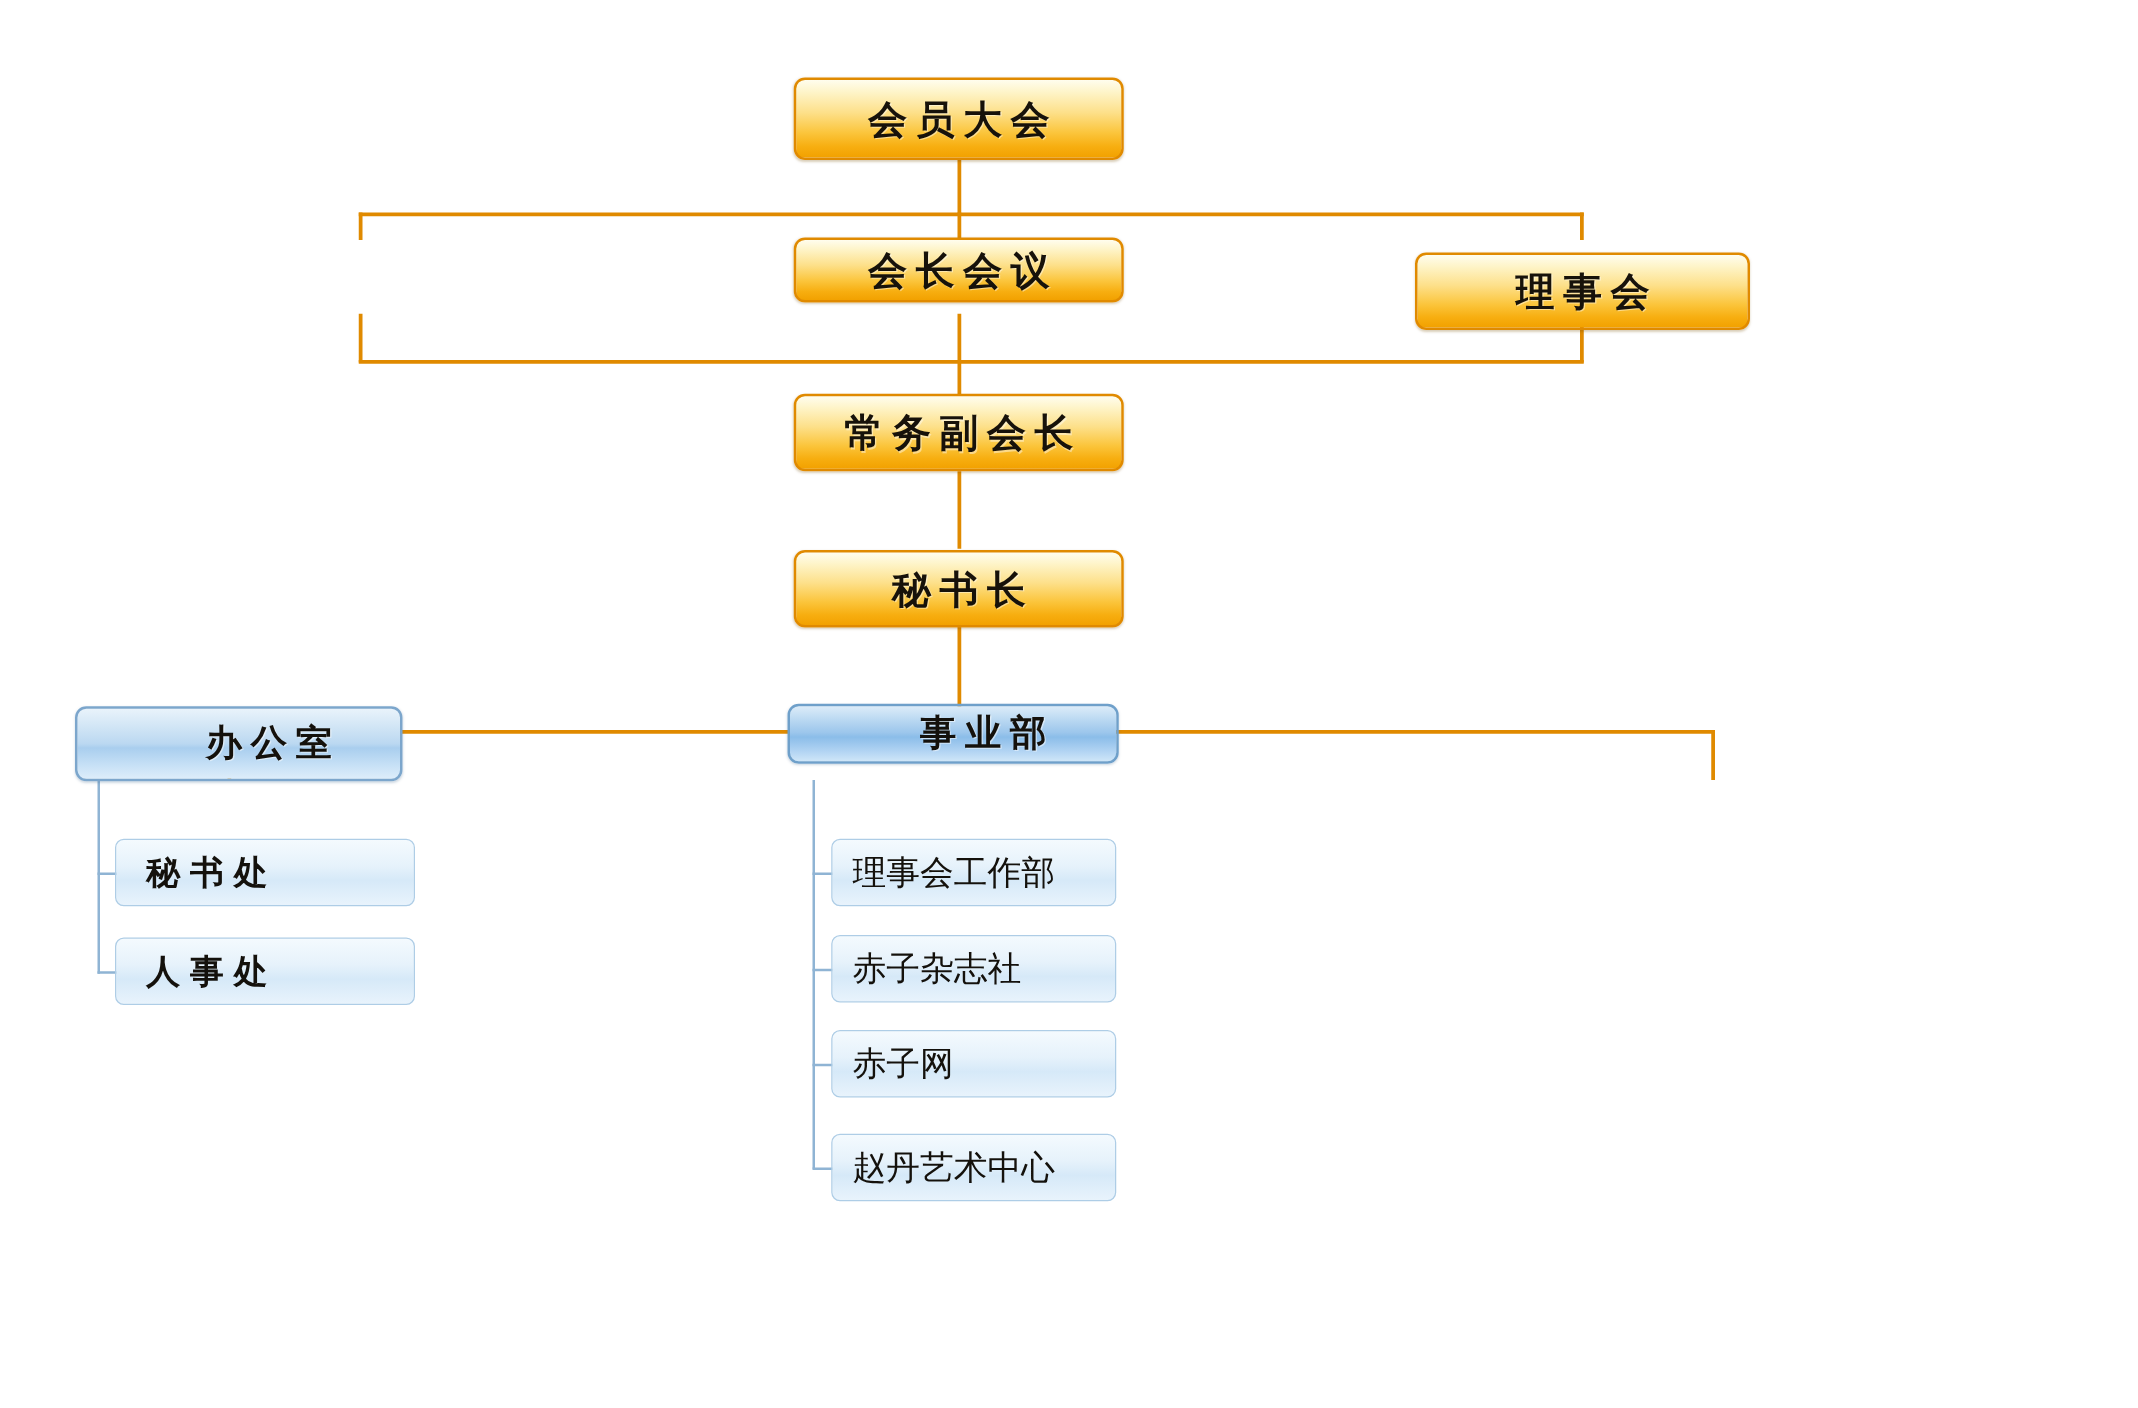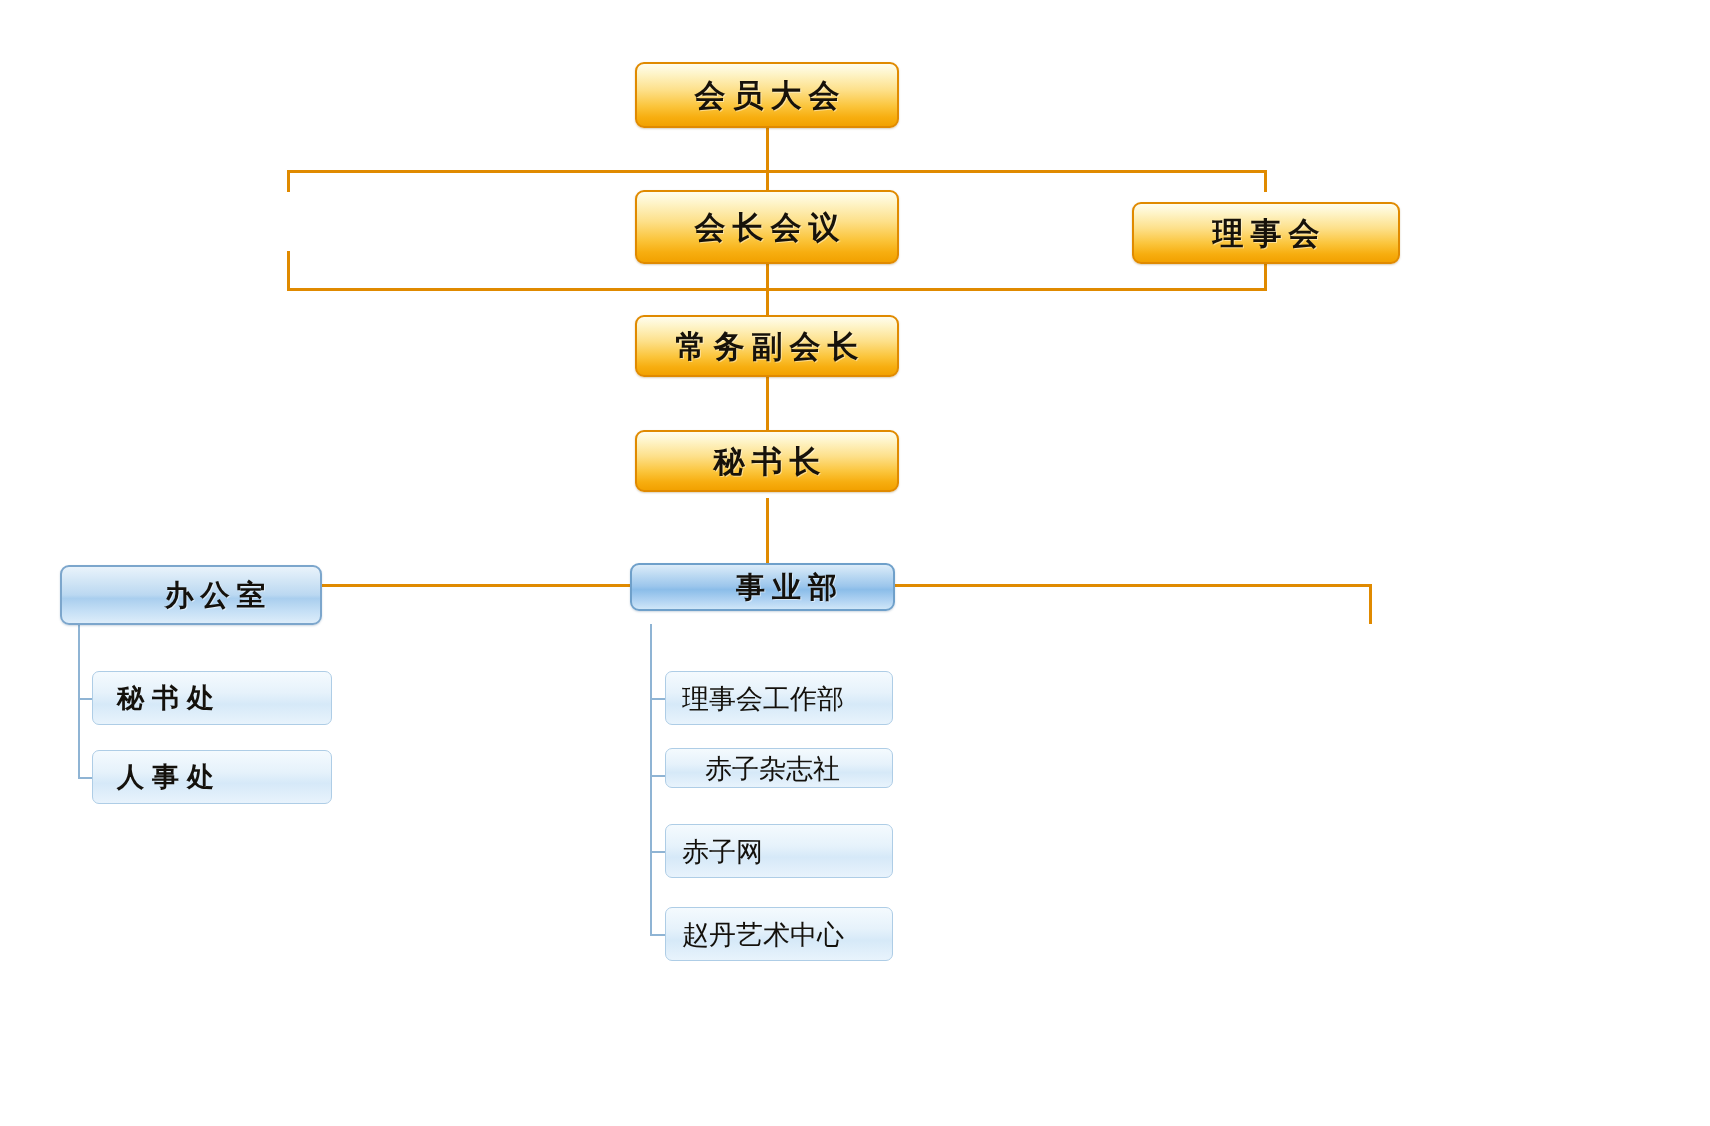--- a/index.html
+++ b/index.html
@@ -136,33 +136,33 @@
   <div class="bln h" style="left:650px;top:698px;width:16px;"></div>
   <div class="bln h" style="left:650px;top:775px;width:16px;"></div>
   <div class="bln h" style="left:650px;top:851px;width:16px;"></div>
   <div class="bln h" style="left:650px;top:934px;width:16px;"></div>
 
   <div class="onode" style="left:635px;top:62px;width:264px;height:66px;">
     <span>会员大会</span>
   </div>
 
 
-  <div class="onode" style="left:635px;top:190px;width:264px;height:74px;">
+  <div class="onode" style="left:635px;top:190px;width:264px;height:52px;">
     <span>会长会议</span>
   </div>
 
   <div class="onode" style="left:1132px;top:202px;width:268px;height:62px;">
     <span>理事会</span>
   </div>
 
   <div class="onode" style="left:635px;top:315px;width:264px;height:62px;">
     <span>常务副会长</span>
   </div>
 
-  <div class="onode" style="left:635px;top:430px;width:264px;height:62px;">
+  <div class="onode" style="left:635px;top:440px;width:264px;height:62px;">
     <span>秘书长</span>
   </div>
 
   <div class="bnode" style="left:60px;top:565px;width:262px;height:60px;">
     <span>办公室</span>
   </div>
 
   <div class="bnode strong" style="left:630px;top:563px;width:265px;height:48px;">
     <span>事业部</span>
   </div>
@@ -171,21 +171,21 @@
   <div class="leaf spaced" style="left:92px;top:671px;width:240px;height:54px;">
     <span>秘书处</span>
   </div>
   <div class="leaf spaced" style="left:92px;top:750px;width:240px;height:54px;">
     <span>人事处</span>
   </div>
 
   <div class="leaf" style="left:665px;top:671px;width:228px;height:54px;">
     <span>理事会工作部</span>
   </div>
-  <div class="leaf" style="left:665px;top:748px;width:228px;height:40px;padding-left:23px;">
+  <div class="leaf" style="left:665px;top:748px;width:228px;height:54px;">
     <span>赤子杂志社</span>
   </div>
   <div class="leaf" style="left:665px;top:824px;width:228px;height:54px;">
     <span>赤子网</span>
   </div>
   <div class="leaf" style="left:665px;top:907px;width:228px;height:54px;">
     <span>赵丹艺术中心</span>
   </div>
 
 </div>

